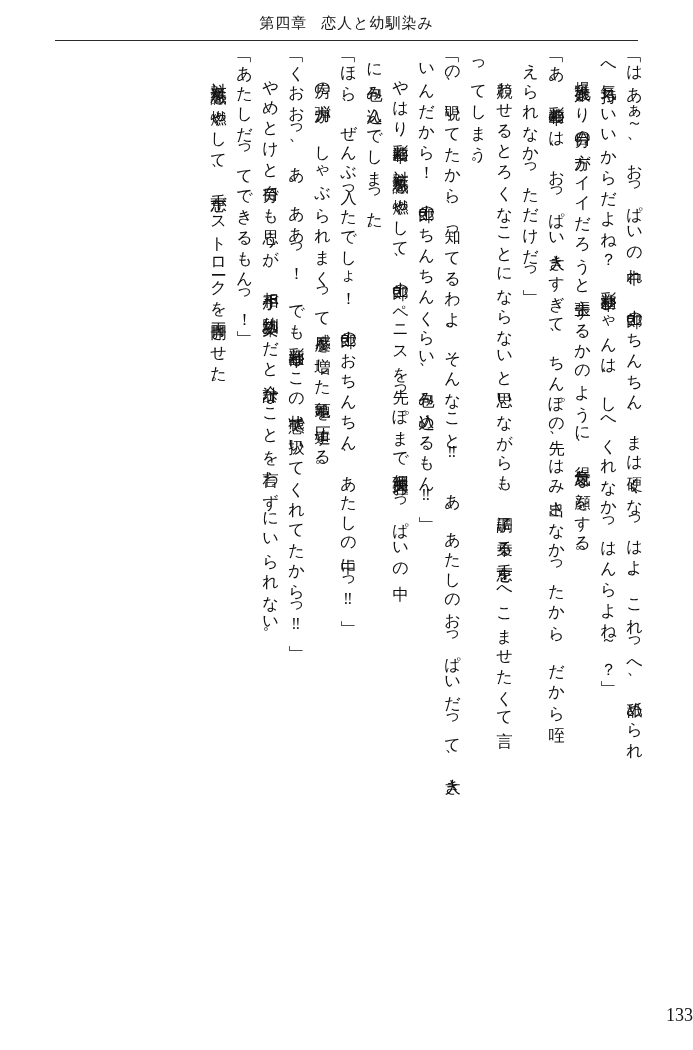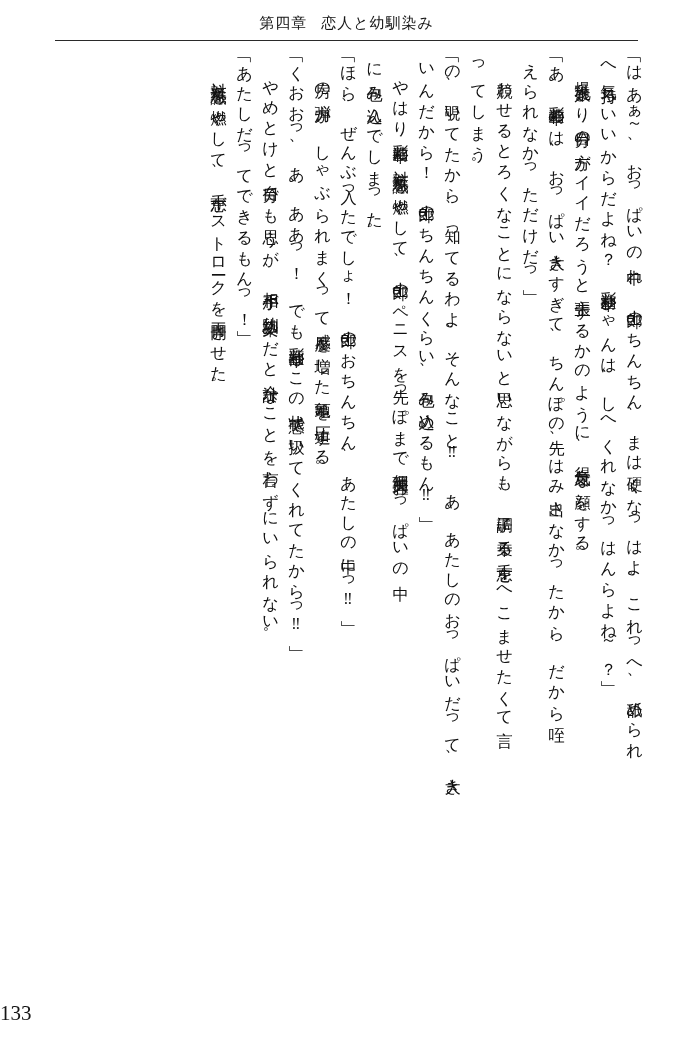--- a/index.html
+++ b/index.html
@@ -65,22 +65,22 @@
     font-feature-settings: "vert" 1;
   }
   .col.indent {
     padding-top: 17px;
   }
   .folio {
     position: absolute;
     bottom: 24px;
     left: 0;
     width: 693px;
-    text-align: left;
-    font-size: 21px;
+    text-align: right;
+    font-size: 18px;
     color: #151515;
   }
 </style>
 </head>
 <body>
 
 <div class="page">
 
   <div class="header">
     <span class="chap-num">第四章</span><span>恋人と幼馴染み</span>

